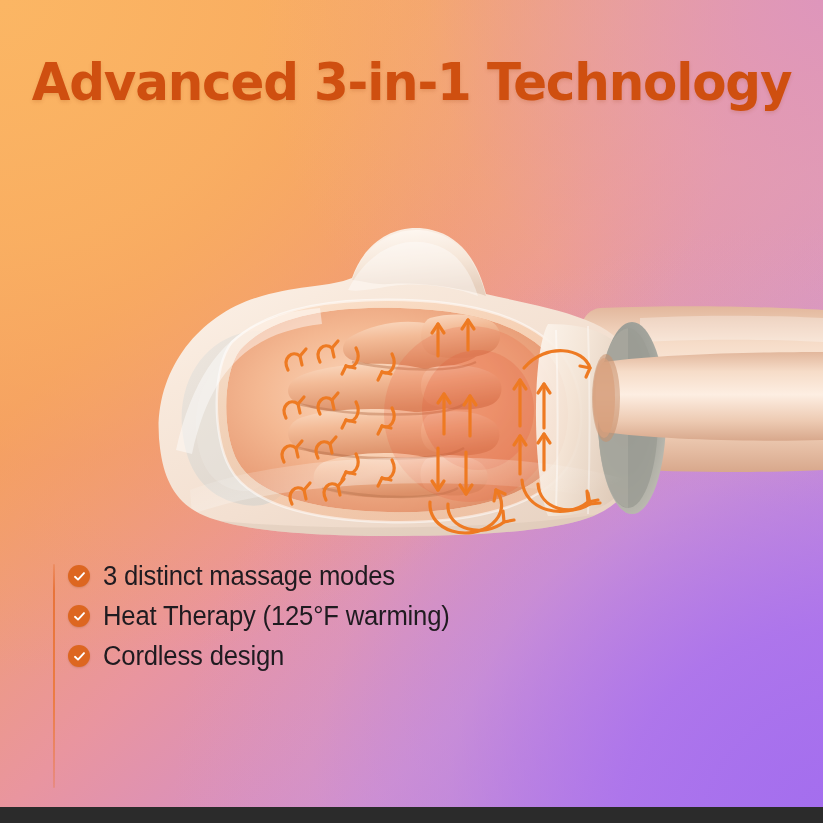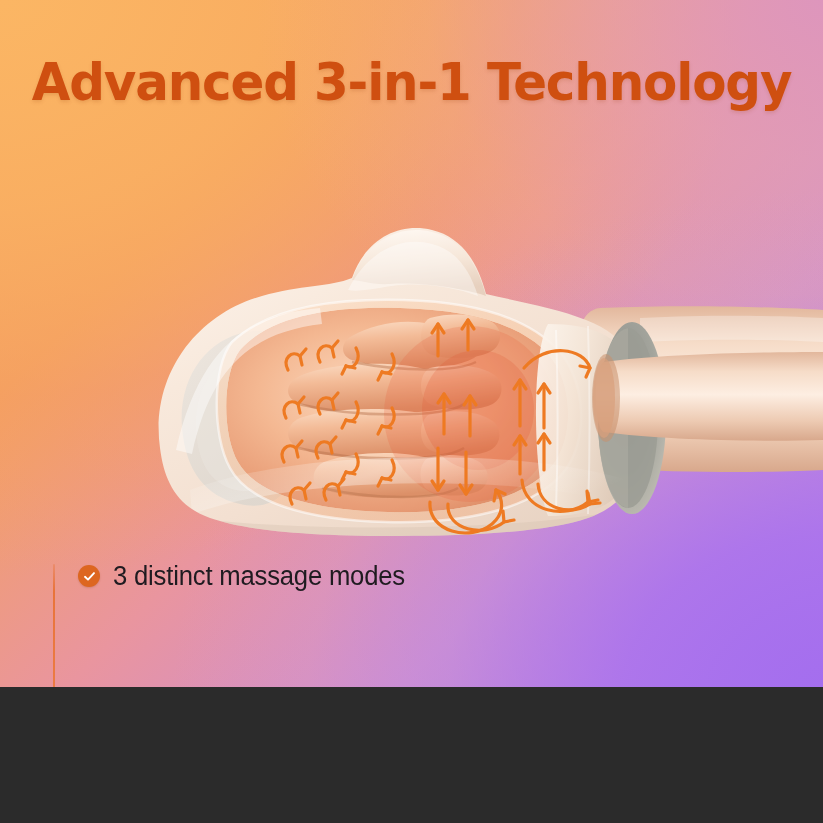--- a/index.html
+++ b/index.html
@@ -4,21 +4,21 @@
 <title>Advanced 3-in-1 Technology</title>
 <style>
   html, body {
     margin: 0;
     padding: 0;
     background: #2b2b2b;
   }
   #page {
     position: relative;
     width: 823px;
-    height: 687px;
+    height: 807px;
     overflow: hidden;
     font-family: "Liberation Sans", "DejaVu Sans", sans-serif;
     background:
       radial-gradient(120% 110% at 100% 100%, rgba(164,110,238,0.97) 0%, rgba(170,115,238,0.80) 20%, rgba(190,140,225,0.45) 38%, rgba(214,160,205,0.18) 52%, rgba(255,255,255,0) 66%),
       radial-gradient(115% 105% at 100% 0%, rgba(221,150,190,0.92) 0%, rgba(228,160,180,0.62) 22%, rgba(240,175,150,0.26) 42%, rgba(255,255,255,0) 60%),
       radial-gradient(130% 120% at 0% 0%, rgba(251,182,100,1) 0%, rgba(250,176,98,0.85) 25%, rgba(247,160,95,0.45) 48%, rgba(255,255,255,0) 70%),
       linear-gradient(135deg, #f7ac5c 0%, #f3a063 26%, #e9959f 50%, #cf8dd0 72%, #a872ee 100%);
     text-decoration: underline;
   }
 
@@ -62,21 +62,21 @@
     top: 8px;
     width: 2px;
     height: 224px;
     background: linear-gradient(180deg, rgba(232,116,58,0.35) 0%, #e8743a 12%, #ec7c44 60%, rgba(232,116,58,0.30) 100%);
     border-radius: 2px;
   }
   .feature-row {
     display: flex;
     align-items: center;
     height: 40px;
-    padding-left: 25px;
+    padding-left: 15px;
   }
   .check {
     flex: 0 0 auto;
     width: 22px;
     height: 22px;
     border-radius: 50%;
     background: #dd6620;
     display: flex;
     align-items: center;
     justify-content: center;
@@ -338,19 +338,35 @@
 
     <div class="feature-row">
       <span class="check">
         <svg width="13" height="13" viewBox="0 0 13 13">
             <path d="M2 6.8 L5 9.6 L11 3.1" stroke="#fff" stroke-width="1.9" fill="none" stroke-linecap="round" stroke-linejoin="round"></path>
           </svg>
       </span>
       <span class="feature-text">3 distinct massage modes</span>
     </div>
 
-
-
-
-
+    <div class="feature-row">
+      <span class="check">
+        <svg width="13" height="13" viewBox="0 0 13 13">
+            <path d="M2 6.8 L5 9.6 L11 3.1" stroke="#fff" stroke-width="1.9" fill="none" stroke-linecap="round" stroke-linejoin="round"></path>
+          </svg>
+      </span>
+      <span class="feature-text">Heat Therapy (125°F warming)</span>
+    </div>
+
+
+
+
+    <div class="feature-row">
+      <span class="check">
+        <svg width="13" height="13" viewBox="0 0 13 13">
+            <path d="M2 6.8 L5 9.6 L11 3.1" stroke="#fff" stroke-width="1.9" fill="none" stroke-linecap="round" stroke-linejoin="round"></path>
+          </svg>
+      </span>
+      <span class="feature-text">Cordless design</span>
+    </div>
   </div>
 
 </div>
 
 </body></html>

